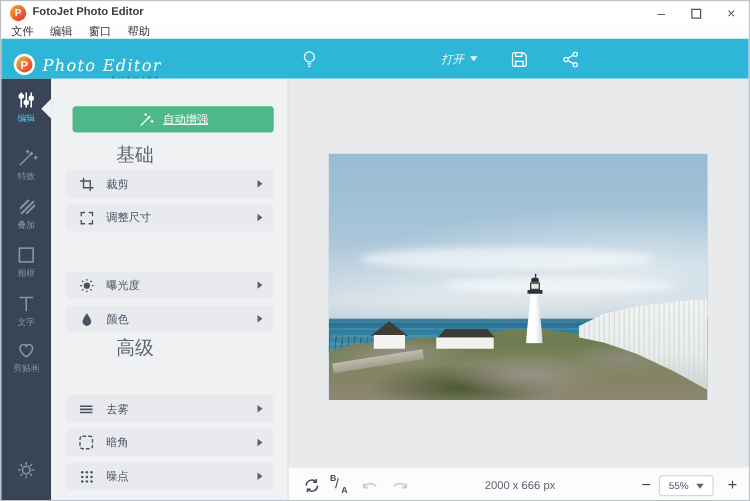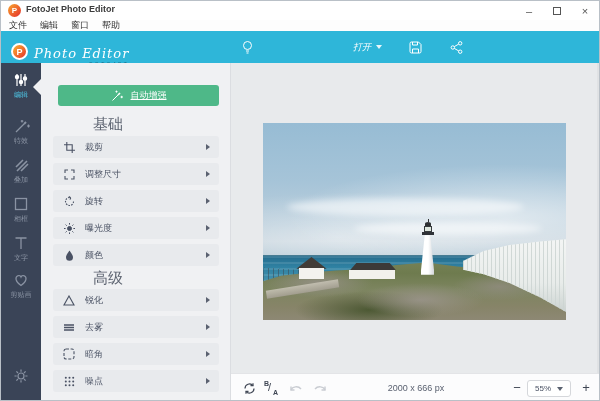--- a/index.html
+++ b/index.html
@@ -286,30 +286,20 @@
       <span class="t-icon">
         <svg width="11" height="11" viewBox="0 0 11 11" fill="none" stroke="#4a5264" stroke-width="1.1">
           <path d="M2.8 0v8.2H11"></path>
             <path d="M0 2.8h8.2V11"></path>
         </svg>
       </span>
       <span class="t-label">裁剪</span>
       <span class="t-arrow"></span>
     </div>
 
-    <div class="tool-btn" style="top:127px">
-      <span class="t-icon">
-        <svg width="11" height="11" viewBox="0 0 11 11" fill="none" stroke="#4a5264" stroke-width="1.1">
-          <path d="M9.5 5.5 A4 4 0 1 1 6.7 1.7" stroke-dasharray="1.6 1.2"></path>
-          <path d="M6.7 1.7 L4.8 0.6 M6.7 1.7 L6 3.6" stroke-dasharray="0"></path>
-        </svg>
-      </span>
-      <span class="t-label">旋转</span>
-      <span class="t-arrow"></span>
-    </div>
 
     <div class="tool-btn" style="top:154px">
       <span class="t-icon">
         <svg width="11" height="11" viewBox="0 0 11 11" fill="none" stroke="#4a5264" stroke-width="1">
           <circle cx="5.5" cy="5.5" r="2" fill="#4a5264"></circle>
           <path d="M5.5 0v1.6 M5.5 9.4V11 M0 5.5h1.6 M9.4 5.5H11 M1.6 1.6l1.1 1.1 M8.3 8.3l1.1 1.1 M9.4 1.6 8.3 2.7 M2.7 8.3 1.6 9.4"></path>
         </svg>
       </span>
       <span class="t-label">曝光度</span>
       <span class="t-arrow"></span>
@@ -320,29 +310,20 @@
         <svg width="11" height="11" viewBox="0 0 11 11">
           <path d="M5.5 0.5 C5.5 0.5 2 5 2 7.2 a3.5 3.5 0 0 0 7 0 C9 5 5.5 0.5 5.5 0.5 Z" fill="#4a5264"></path>
         </svg>
       </span>
       <span class="t-label">颜色</span>
       <span class="t-arrow"></span>
     </div>
 
     <div class="section-label" style="top:206px">高级</div>
 
-    <div class="tool-btn" style="top:226px">
-      <span class="t-icon">
-        <svg width="12" height="11" viewBox="0 0 12 11" fill="none" stroke="#4a5264" stroke-width="1.1">
-          <path d="M6 1 L11 10 H1 Z"></path>
-        </svg>
-      </span>
-      <span class="t-label">锐化</span>
-      <span class="t-arrow"></span>
-    </div>
 
     <div class="tool-btn" style="top:253px">
       <span class="t-icon">
         <svg width="12" height="11" viewBox="0 0 12 11" fill="none" stroke="#4a5264" stroke-width="1.3">
           <path d="M1 3h10 M1 5.5h10 M1 8h10"></path>
         </svg>
       </span>
       <span class="t-label">去雾</span>
       <span class="t-arrow"></span>
     </div>

